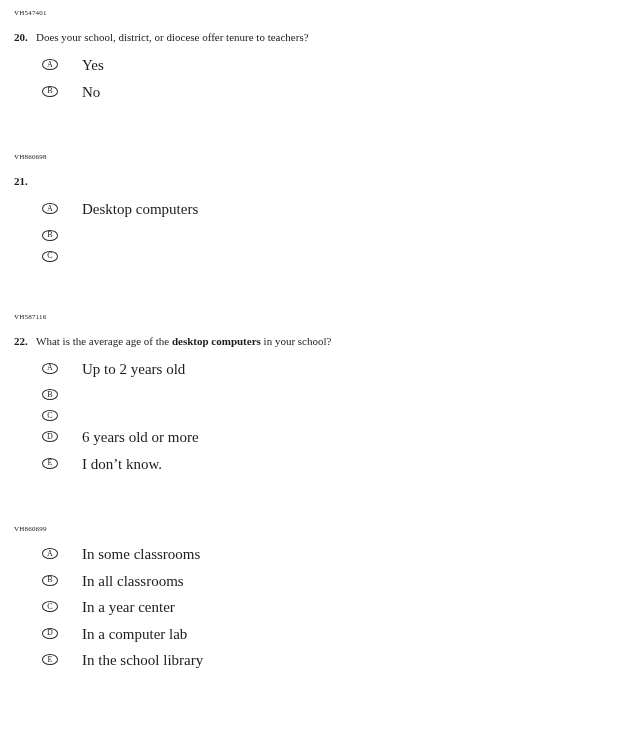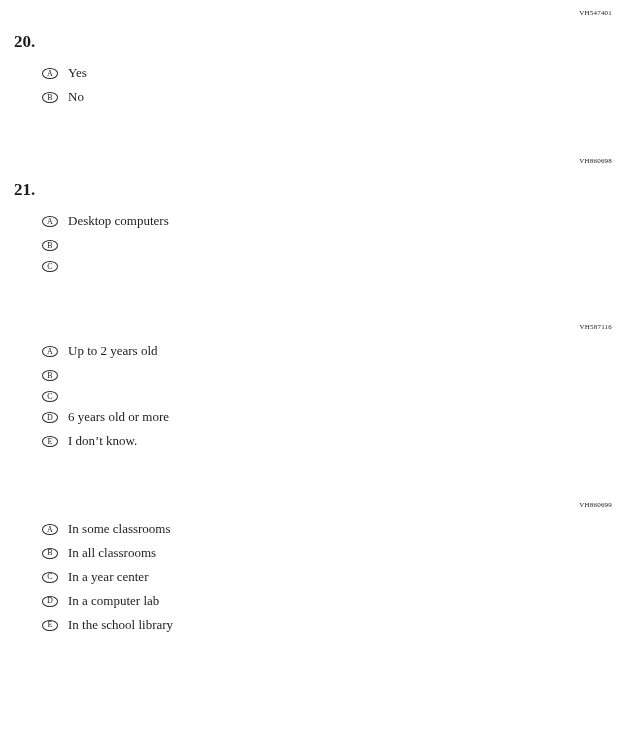--- a/index.html
+++ b/index.html
@@ -21,31 +21,30 @@
     padding: 10px 10px 0 14px;
     background: #ffffff;
   }
   .question {
     margin-bottom: 52px;
   }
   .question:last-child {
     margin-bottom: 0;
   }
   .code {
-    text-align: right;
     font-size: 7px;
     letter-spacing: 0.2px;
     color: #222222;
     margin-bottom: 12px;
     line-height: 1;
   }
   .q-row {
     display: flex;
     align-items: center;
-    font-size: 17px;
+    font-size: 11px;
     line-height: 1.55;
   }
   .q-num {
     font-weight: bold;
     flex-shrink: 0;
     width: 22px;
   }
   .q-text {
     max-width: 478px;
   }
@@ -75,34 +74,35 @@
     margin-top: 3px;
     border: 1px solid #2a2a2a;
     border-radius: 50%;
     font-size: 8px;
     line-height: 1;
     flex-shrink: 0;
     color: #1c1c1c;
     background: #ffffff;
   }
   .opt-label {
-    margin-left: 10px;
-    font-size: 13px;
+    margin-left: 24px;
+    font-size: 15px;
     line-height: 1.3;
   }
 </style>
 </head>
 <body>
 
 <div class="page">
   <div>
   <section class="question">
     <div class="code">VH547401</div>
     <div class="q-row">
       <span class="q-num">20.</span>
+      <span class="q-text"><span>Does your school, district, or diocese offer tenure to teachers?</span></span>
     </div>
     <div class="options">
           <div class="option">
             <span class="oval">A</span>
             <span class="opt-label">Yes</span>
           </div>
           <div class="option">
             <span class="oval">B</span>
             <span class="opt-label">No</span>
           </div>
@@ -123,20 +123,24 @@
             <span class="oval">B</span>
           </div>
           <div class="option">
             <span class="oval">C</span>
           </div>
         </div>
   </section>
 
   <section class="question">
     <div class="code">VH587116</div>
+    <div class="q-row">
+      <span class="q-num">22.</span>
+      <span class="q-text"><span>What is the average age of the </span><b>desktop computers</b><span> in your school?</span></span>
+    </div>
     <div class="options">
           <div class="option">
             <span class="oval">A</span>
             <span class="opt-label">Up to 2 years old</span>
           </div>
           <div class="option">
             <span class="oval">B</span>
           </div>
           <div class="option">
             <span class="oval">C</span>

